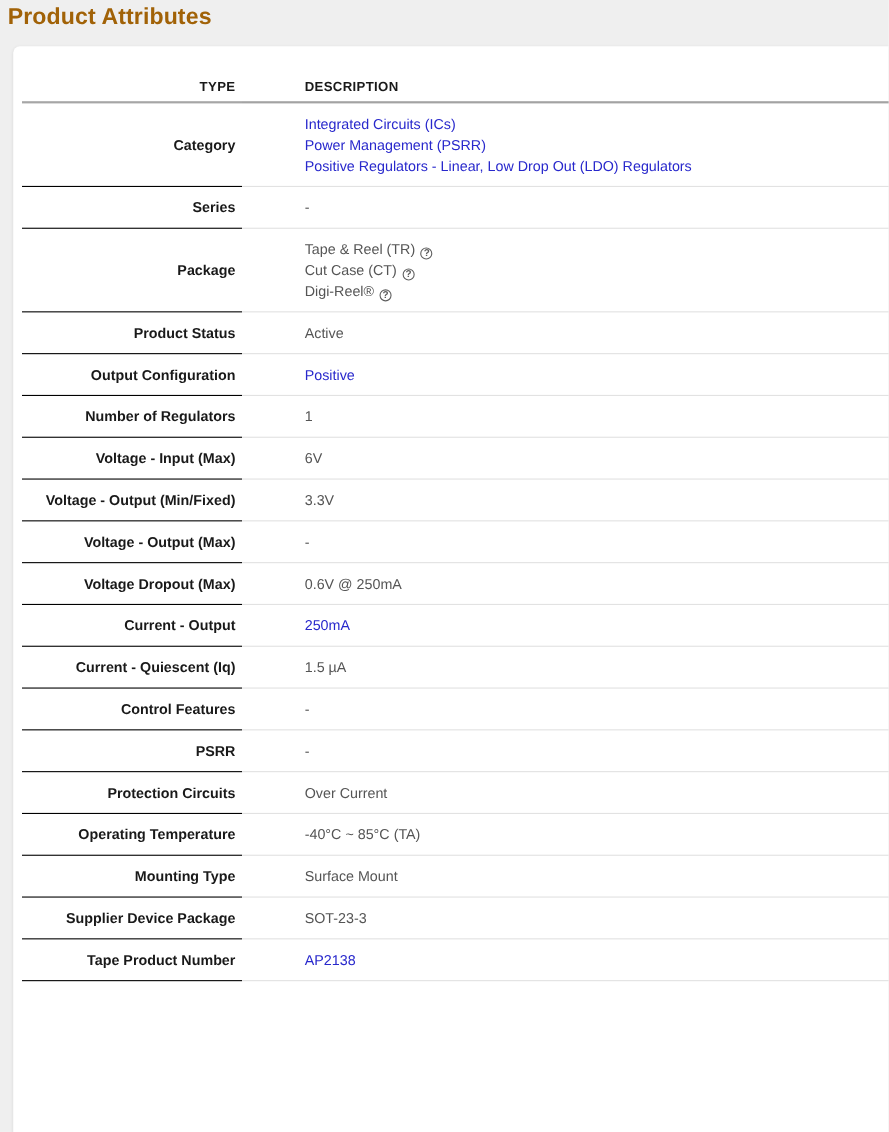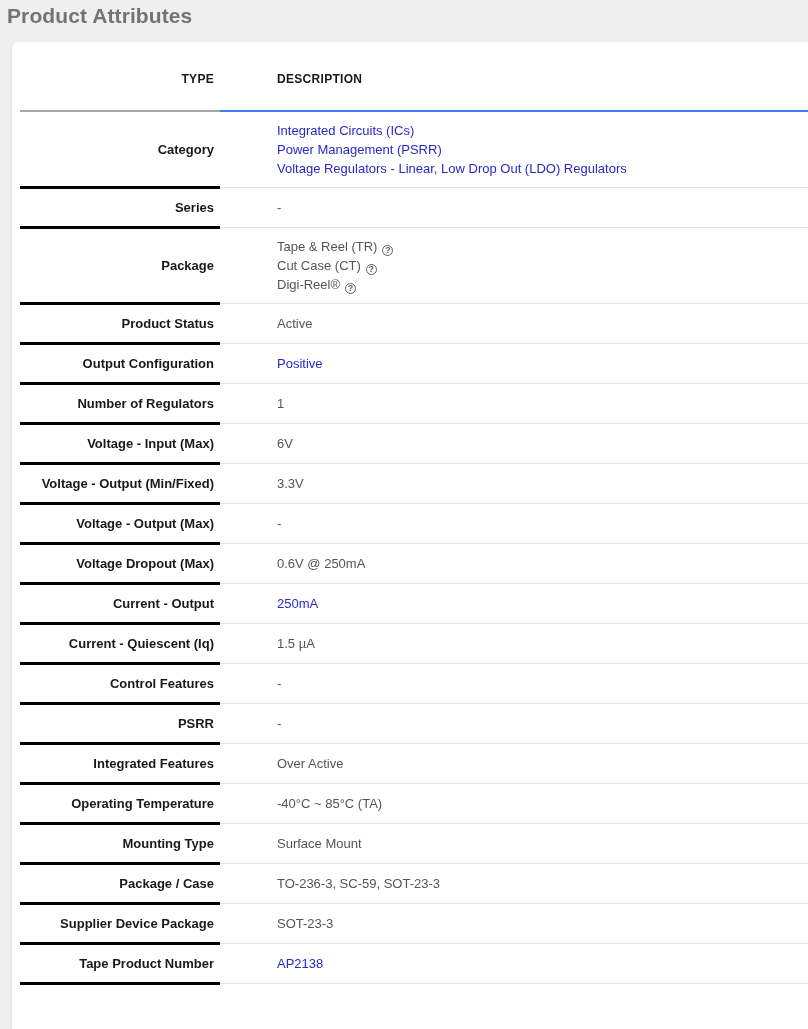--- a/index.html
+++ b/index.html
@@ -10,21 +10,21 @@
     background: #efefef;
     font-family: "Liberation Sans", "DejaVu Sans", sans-serif;
     overflow: hidden;
     position: relative;
   }
   .page-title {
     margin: 0;
     padding: 4px 0 0 7px;
     font-size: 21px;
     font-weight: 700;
-    color: #737373;
+    color: #a16207;
     letter-spacing: 0.1px;
   }
   .card {
     position: absolute;
     top: 42px;
     left: 12px;
     width: 796px;
     height: 1060px;
     background: #ffffff;
     border-top-left-radius: 6px;
@@ -35,41 +35,41 @@
     margin-left: 8px;
     width: calc(100% - 8px);
     font-size: 13px;
   }
   table.attributes thead th {
     font-size: 12px;
     font-weight: 700;
     color: #191919;
     letter-spacing: 0.3px;
     padding-top: 30px;
-    padding-bottom: 24px;
+    padding-bottom: 6px;
     white-space: nowrap;
   }
   th.col-type {
     width: 200px;
     text-align: right;
     padding-right: 6px;
     border-bottom: 2px solid #a6a6a6;
   }
   th.col-desc {
     text-align: left;
     padding-left: 57px;
-    border-bottom: 2px solid #3b82f6;
+    border-bottom: 2px solid #a3a3a3;
   }
   table.attributes tbody th {
     text-align: right;
     vertical-align: middle;
     font-weight: 700;
     color: #191919;
     padding: 9px 6px 9px 0;
-    border-bottom: 3px solid #000000;
+    border-bottom: 1px solid #000000;
     line-height: 19px;
     white-space: nowrap;
   }
   table.attributes tbody td {
     text-align: left;
     vertical-align: middle;
     color: #555555;
     padding: 9px 0 9px 57px;
     border-bottom: 1px solid #e2e2e2;
     line-height: 19px;
@@ -108,21 +108,21 @@
         <th class="col-type">TYPE</th>
         <th class="col-desc">DESCRIPTION</th>
       </tr>
     </thead>
     <tbody>
         <tr>
           <th>Category</th>
           <td>
             <div class="line"><a href="#" class="link">Integrated Circuits (ICs)</a></div>
             <div class="line"><a href="#" class="link">Power Management (PSRR)</a></div>
-            <div class="line"><a href="#" class="link">Voltage Regulators - Linear, Low Drop Out (LDO) Regulators</a></div>
+            <div class="line"><a href="#" class="link">Positive Regulators - Linear, Low Drop Out (LDO) Regulators</a></div>
           </td>
         </tr>
         <tr>
           <th>Series</th>
           <td>
             <div class="line"><span>-</span></div>
           </td>
         </tr>
         <tr>
           <th>Package</th>
@@ -192,41 +192,35 @@
             <div class="line"><span>-</span></div>
           </td>
         </tr>
         <tr>
           <th>PSRR</th>
           <td>
             <div class="line"><span>-</span></div>
           </td>
         </tr>
         <tr>
-          <th>Integrated Features</th>
-          <td>
-            <div class="line"><span>Over Active</span></div>
+          <th>Protection Circuits</th>
+          <td>
+            <div class="line"><span>Over Current</span></div>
           </td>
         </tr>
         <tr>
           <th>Operating Temperature</th>
           <td>
             <div class="line"><span>-40°C ~ 85°C (TA)</span></div>
           </td>
         </tr>
         <tr>
           <th>Mounting Type</th>
           <td>
             <div class="line"><span>Surface Mount</span></div>
-          </td>
-        </tr>
-        <tr>
-          <th>Package / Case</th>
-          <td>
-            <div class="line"><span>TO-236-3, SC-59, SOT-23-3</span></div>
           </td>
         </tr>
         <tr>
           <th>Supplier Device Package</th>
           <td>
             <div class="line"><span>SOT-23-3</span></div>
           </td>
         </tr>
         <tr>
           <th>Tape Product Number</th>

